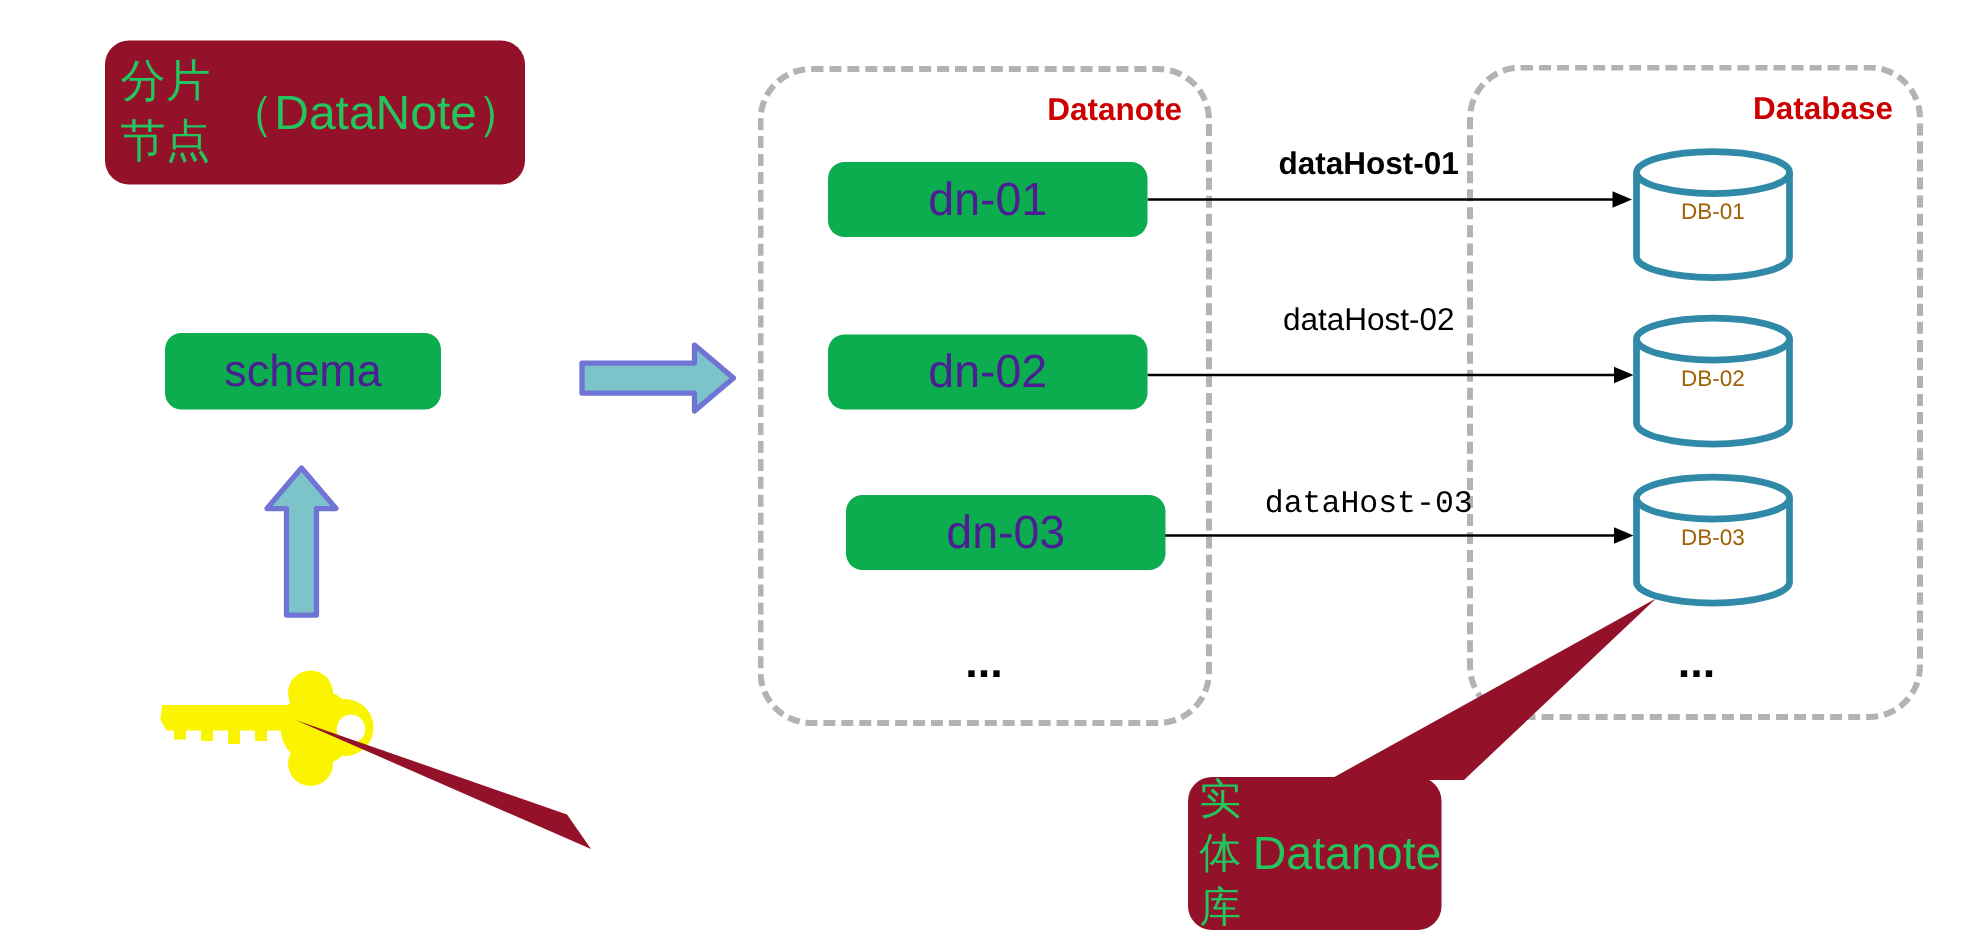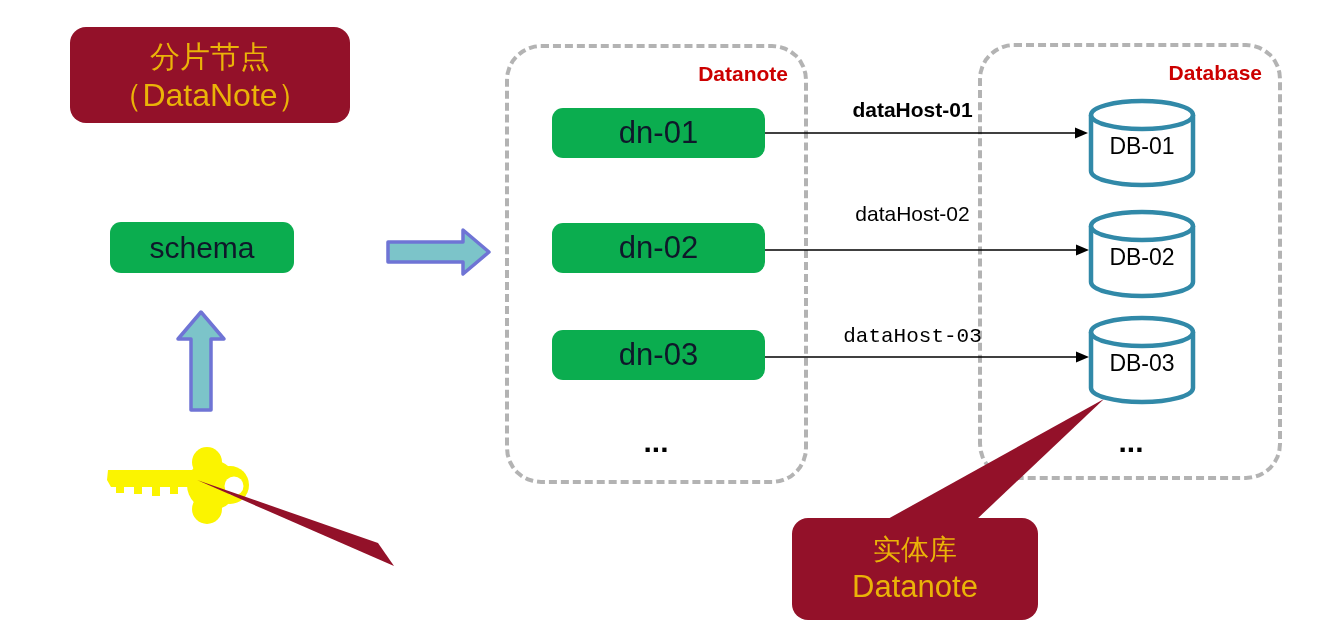--- a/index.html
+++ b/index.html
@@ -13,35 +13,35 @@
     --dash-gray:#B3B3B3;
   }
   html,body{margin:0;padding:0;background:#fff;}
   .canvas{
     position:relative;width:1322px;height:631px;background:#fff;overflow:hidden;
     font-family:"Liberation Sans",sans-serif;
   }
   .abs{position:absolute;}
   
   .red-box{
-    background:var(--dark-red,#931129);color:#eab308;border-radius:16px;
-    display:flex;flex-direction:column;align-items:center;justify-content:center;
+    background:var(--dark-red,#931129);color:#22c55e;border-radius:16px;
+    display:flex;align-items:center;justify-content:center;
     text-align:center;
   }
   .title-box{left:70px;top:27px;width:280px;height:96px;}
   .title-cn{font-family:"DejaVu Serif","Liberation Serif",serif;font-size:30px;line-height:40px;}
   .title-en{font-family:"Liberation Sans",sans-serif;font-size:32px;line-height:36px;}
   .green-box{
-    background:var(--green,#0BAD4F);color:#0f172a;border-radius:11px;
+    background:var(--green,#0BAD4F);color:#4c1d95;border-radius:11px;
     display:flex;align-items:center;justify-content:center;
     font-size:30px;
   }
   .schema-box{left:110px;top:222px;width:184px;height:51px;}
   .dn-node{left:552px;width:213px;height:50px;font-size:31px;}
-  .dn1{top:108px;} .dn2{top:223px;} .dn3{top:330px;}
+  .dn1{top:108px;} .dn2{top:223px;} .dn3{top:330px;margin-left:12px;}
   
   .group{
     border:4px dashed var(--dash-gray,#B3B3B3);border-radius:36px;background:transparent;
   }
   .datanote-group{left:505px;top:44px;width:295px;height:432px;}
   .database-group{left:978px;top:43px;width:296px;height:429px;}
   .group-label{
     position:absolute;top:14px;right:16px;color:var(--label-red,#CC0000);
     font-weight:bold;font-size:21px;
   }
@@ -53,27 +53,27 @@
   
   .conn-label{
     left:840px;width:145px;text-align:center;font-size:21px;color:#000;
   }
   .cl1{top:98px;font-weight:bold;} .cl2{top:202px;} .cl3{top:325px;font-family:Liberation Mono, monospace;}
   
   .cyl{width:112px;height:94px;}
   .cyl svg{display:block;}
   .cyl .db-label{
     position:absolute;left:0;top:36px;width:100%;text-align:center;
-    font-size:23px;color:#000000;
+    font-size:15px;color:#a16207;
   }
   .db1{left:1086px;top:97px;} .db2{left:1086px;top:208px;} .db3{left:1086px;top:314px;}
   
   .users-callout{left:367px;top:530px;width:178px;height:78px;border-radius:14px;}
   .users-callout .callout-cn{font-family:"DejaVu Serif","Liberation Serif",serif;font-size:30px;}
-  .datahost-callout{left:792px;top:518px;width:246px;height:102px;border-radius:16px;}
+  .datahost-callout{left:792px;top:518px;width:169px;height:102px;border-radius:16px;}
   .datahost-callout .callout-cn{font-family:"DejaVu Serif","Liberation Serif",serif;font-size:28px;line-height:36px;}
   .datahost-callout .callout-en{font-family:"Liberation Sans",sans-serif;font-size:31px;line-height:38px;}
   
   .overlay{left:0;top:0;width:1322px;height:631px;pointer-events:none;}
   .group,.overlay{z-index:auto;}
   .z1{z-index:1;} .z2{z-index:2;} .z3{z-index:3;}
 </style>
 </head>
 <body>
 

